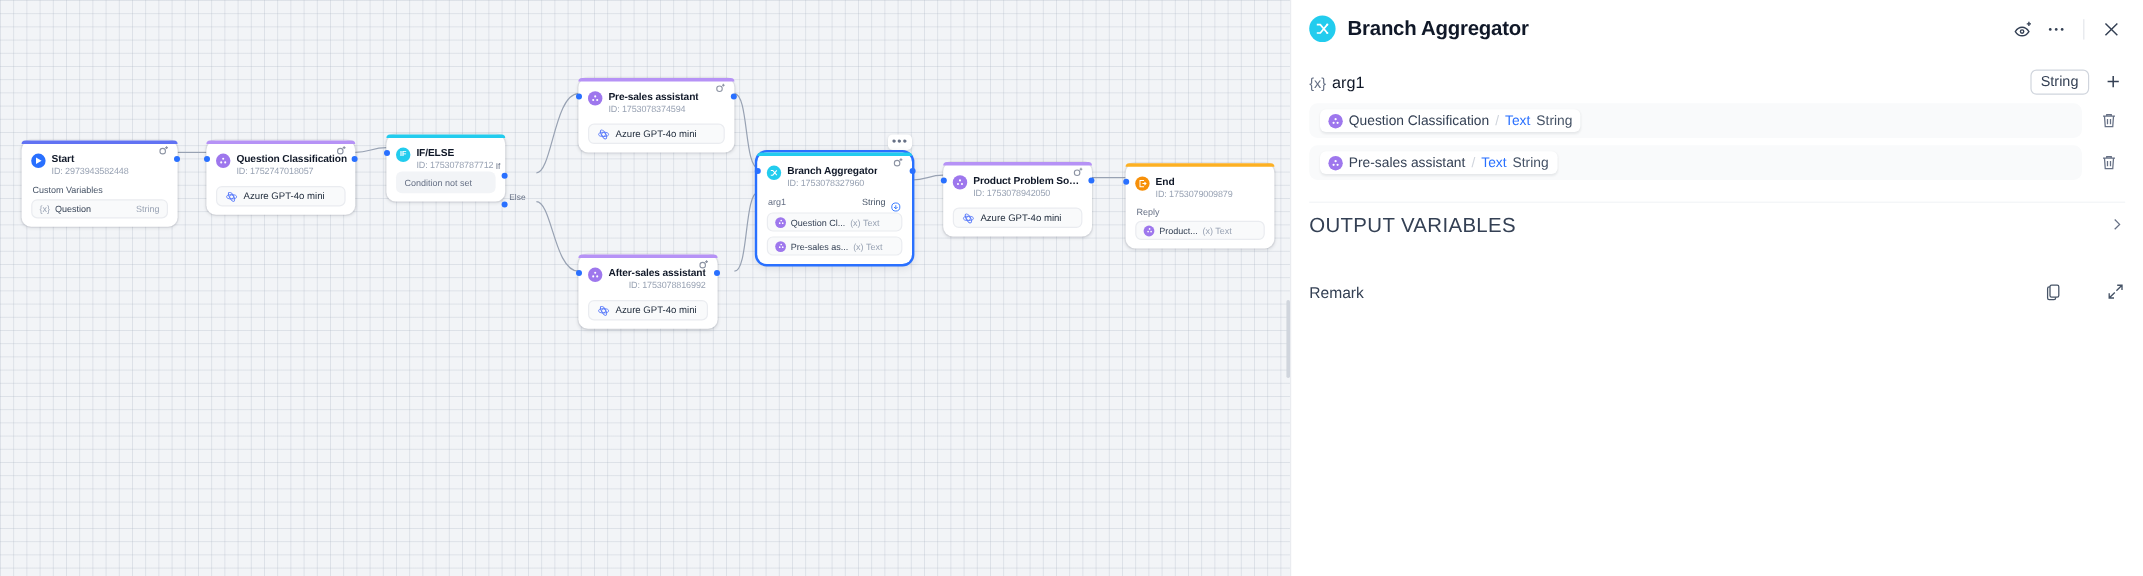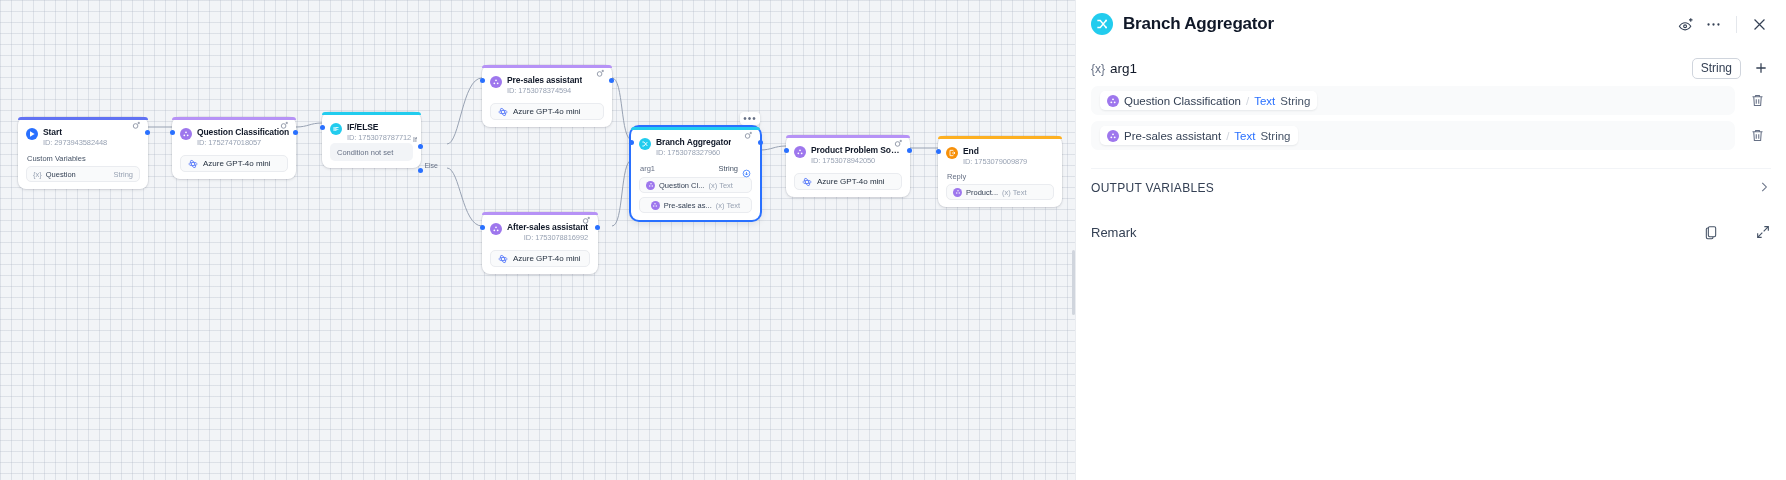--- a/index.html
+++ b/index.html
@@ -42,21 +42,21 @@
   .nic svg { width: 8px; height: 8px; display: block; }
   .ntitle { font-size: 8.5px; font-weight: bold; color: #101828; line-height: 11px; letter-spacing: -.1px;
             white-space: nowrap; overflow: hidden; text-overflow: ellipsis; }
   .nid { font-size: 7.5px; color: #98a2b3; line-height: 10px; letter-spacing: -.1px; white-space: nowrap; }
   .nsection { font-size: 7.5px; color: #475467; padding: 6px 9px 3px 9px; }
   .nrow {
     margin: 0 8px; background: #f9fafb; border: 1px solid #eaecf0; border-radius: 5px;
     height: 16px; display: flex; align-items: center; gap: 4px; padding: 0 6px;
     font-size: 7.5px; color: #344054;
   }
-  .nrow + .nrow { margin-top: 4px; justify-content: center; }
+  .nrow + .nrow { margin-top: 4px; }
   .nrow .gray { color: #98a2b3; }
   .nrow .spacer { flex: 1; }
   .chip-ic { width: 9px; height: 9px; border-radius: 50%; flex: 0 0 9px; display:flex;align-items:center;justify-content:center; }
   .chip-ic svg { width: 6px; height: 6px; display:block; }
   .nrow .txt { white-space: nowrap; overflow: hidden; text-overflow: ellipsis; }
   .nlabel { font-size: 7.5px; color: #667085; padding: 5px 9px 3px 9px; }
   .model-chip {
     margin: 0 8px; background: #f9fafb; border: 1px solid #eaecf0; border-radius: 5px;
     height: 17px; display: flex; align-items: center; gap: 5px; padding: 0 7px;
     font-size: 8px; color: #1d2939;
@@ -134,25 +134,25 @@
 
   .add-btn {
     margin-top: 10px; height: 31px; background: #2e90fa; color: #fff; border-radius: 7px;
     display: flex; align-items: center; justify-content: center; gap: 7px;
     font-size: 13.5px; cursor: pointer;
   }
   .add-btn .pl { font-size: 15px; line-height: 0; }
 
   .hr { height: 1px; background: #f2f4f7; margin: 18px 0 0; }
   .sect-row { display: flex; align-items: center; height: 38px; }
-  .sect-title { font-size: 12px; color: #344054; letter-spacing: .3px; }
+  .sect-title { font-size: 17px; color: #344054; letter-spacing: .3px; }
   .sect-row .sp { flex: 1; }
   .chev { color: #667085; font-size: 13px; }
 
-  .remark-row { display: flex; align-items: center; height: 38px; margin-top: 6px; gap: 24px; }
+  .remark-row { display: flex; align-items: flex-end; height: 38px; margin-top: 6px; gap: 24px; }
   .remark-label { font-size: 13px; color: #344054; }
   .remark-row .sp { flex: 1; }
   .remark-row .ric { width: 16px; height: 16px; color: #475467; margin-left: 12px; }
   .remark-row .ric svg { width: 16px; height: 16px; display: block; }
   .remark-box {
     background: #f2f4f7; border-radius: 8px; height: 90px; padding: 9px 12px;
     font-size: 13px; color: #98a2b3;
   }
   .scroll-hint { position: absolute; left: -4px; top: 250px; width: 3px; height: 65px;
                  background: #d0d5dd; border-radius: 2px; }

